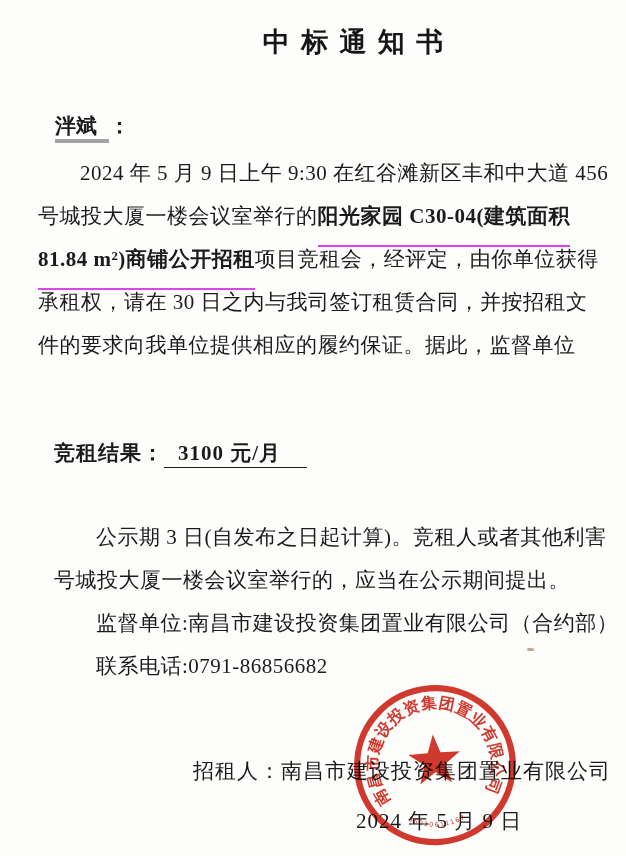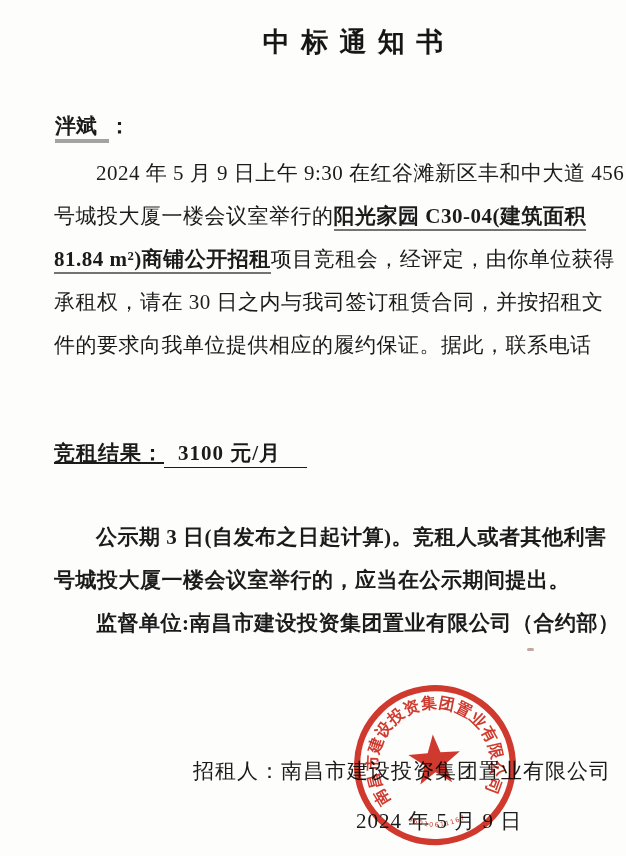--- a/index.html
+++ b/index.html
@@ -24,44 +24,44 @@
 
   .addressee{
     position:absolute;top:112px;left:55px;
     font-size:21px;font-weight:bold;
   }
   .addressee .name{
     border-bottom:4px solid #a3a3a3;
     padding:0 12px 1px 0;
   }
 
-  .body-block{position:absolute;top:152px;left:54px;width:522px;}
-  .notice-block{position:absolute;top:516px;left:54px;width:522px;font-weight:bold;}
+  .body-block{position:absolute;top:152px;left:38px;width:522px;}
+  .notice-block{position:absolute;top:516px;left:54px;width:522px;}
 
   .line{
     height:43px;line-height:43px;
     font-size:21px;
     text-align:justify;text-align-last:justify;
     letter-spacing:0.5px;
     white-space:nowrap;
   }
   .line.short{text-align:left;text-align-last:left;}
   .line.indent{text-indent:42px;}
   .em{
     font-weight:bold;
-    border-bottom:2px solid #737373;
-    padding-bottom:1px;
+    border-bottom:2px solid #d946ef;
+    padding-bottom:17px;
   }
 
   .result-line{
     position:absolute;top:432px;left:54px;width:560px;
     height:43px;line-height:43px;font-size:21px;
     white-space:nowrap;
   }
-  .result-line .label{font-weight:bold;letter-spacing:1px;text-decoration:underline;}
+  .result-line .label{font-weight:bold;letter-spacing:1px;}
   .result-line .value{
     border-bottom:1.8px solid #1b1b1b;
     padding:0 26px 2px 14px;
     letter-spacing:1px;
     font-weight:bold;
   }
 
   .lessor-line{
     position:absolute;top:757px;left:193px;
     font-size:21px;letter-spacing:1px;white-space:nowrap;
@@ -107,29 +107,30 @@
 
   <div class="doc-title">中标通知书</div>
 
   <div class="addressee"><span class="name">泮斌</span><span>：</span></div>
 
   <div class="body-block">
     <div class="line indent"><span>2024 年 5 月 9 日上午 9:30 在红谷滩新区丰和中大道 456</span></div>
     <div class="line"><span>号城投大厦一楼会议室举行的</span><span class="em">阳光家园 C30-04(建筑面积</span></div>
     <div class="line"><span class="em">81.84 m²)商铺公开招租</span><span>项目竞租会，经评定，由你单位获得</span></div>
     <div class="line"><span>承租权，请在 30 日之内与我司签订租赁合同，并按招租文</span></div>
-    <div class="line"><span>件的要求向我单位提供相应的履约保证。据此，联系电话</span></div>
+    <div class="line"><span>件的要求向我单位提供相应的履约保证。据此，监督单位</span></div>
   </div>
 
   <div class="result-line"><span class="label">竞租结果：</span><span class="value">3100 元/月</span></div>
 
   <div class="notice-block">
     <div class="line indent"><span>公示期 3 日(自发布之日起计算)。竞租人或者其他利害</span></div>
     <div class="line short"><span>号城投大厦一楼会议室举行的，应当在公示期间提出。</span></div>
     <div class="line short indent"><span>监督单位:南昌市建设投资集团置业有限公司（合约部）</span></div>
+    <div class="line short indent"><span>联系电话:0791-86856682</span></div>
   </div>
 
   <div class="lessor-line">招租人：南昌市建设投资集团置业有限公司</div>
   <div class="date-line">2024 年 5 月 9 日</div>
 
   <div class="seal">
     <svg viewBox="0 0 190 190" xmlns="http://www.w3.org/2000/svg">
       <defs>
         <path id="nameArc" d="M 43.4 130.2 A 63 63 0 1 1 146.6 130.2" fill="none"></path>
         <path id="serialArc" d="M 61 152.9 A 68 68 0 0 0 129 152.9" fill="none"></path>

